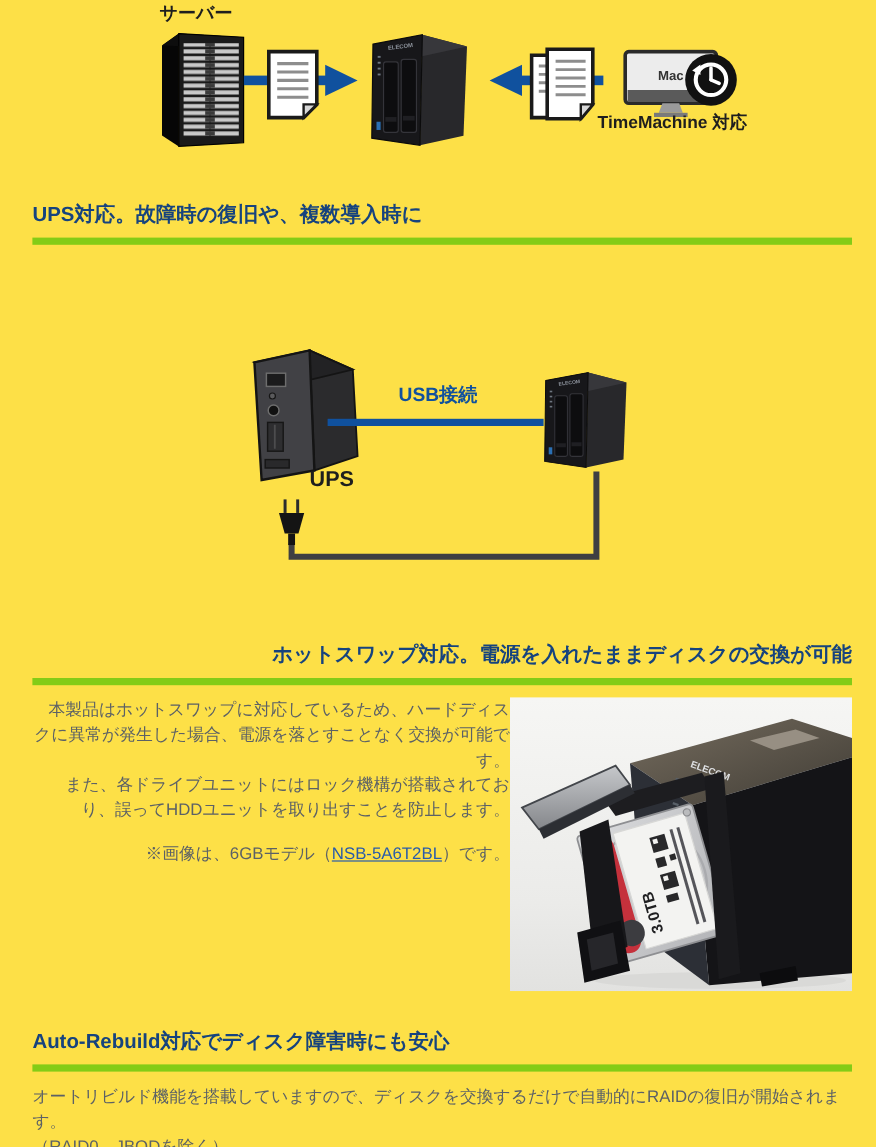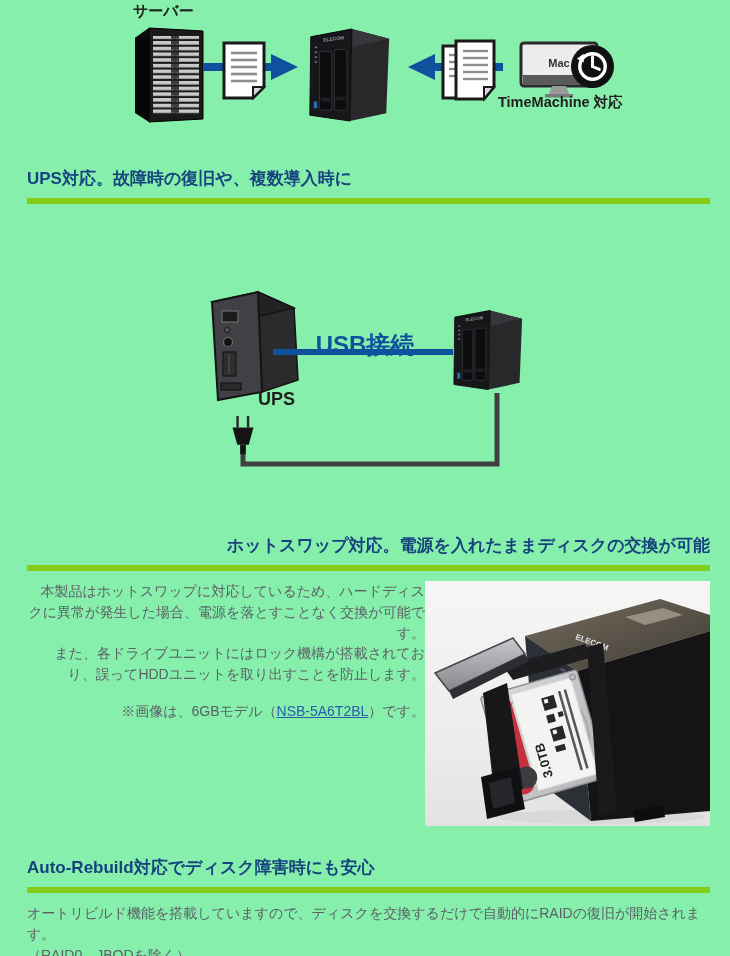--- a/index.html
+++ b/index.html
@@ -1,17 +1,17 @@
 <!DOCTYPE html>
 <html><head>
 <meta charset="utf-8">
 <style>
   html,body{margin:0;padding:0;background:#ffffff;}
   body{font-family:"Liberation Sans",sans-serif;}
-  .page{position:relative;width:730px;height:956px;background:#86efac;overflow:hidden;}
+  .page{position:relative;width:730px;height:956px;background:#fde047;overflow:hidden;}
 
   
   .sec{position:absolute;left:27px;width:683px;}
   .sec-heading{margin:0;font-size:17px;font-weight:bold;color:#16437e;
                padding-bottom:9px;border-bottom:6px solid #84cc16;line-height:1.2;}
   .body-text{font-size:14px;line-height:1.47;color:#5c6166;margin:0;}
   .first-body{margin-top:10px;}
   .note{margin-top:17px;}
   .link{color:#2a5caa;text-decoration:underline;cursor:pointer;}
 
@@ -37,22 +37,22 @@
   .cols{display:flex;margin-top:10px;}
   .col-text{width:398px;}
   .col-photo{margin-left:auto;width:285px;height:245px;}
 
   
   .ups-diagram{position:absolute;left:0;top:285px;width:730px;height:200px;}
   .ups-diagram > *{position:absolute;}
   .cable-svg{left:0;top:0;}
   .ups-tower-svg{left:195px;top:3px;}
   .plug-svg{left:228px;top:131px;}
-  .usb-label{left:280px;top:44px;width:170px;text-align:center;
-             font-size:24px;font-weight:bold;color:#10519e;}
+  .usb-label{left:280px;top:34px;width:170px;text-align:center;
+             font-size:16px;font-weight:bold;color:#10519e;}
   .blue-line{left:273px;top:64px;width:180px;height:6px;background:#10519e;}
   .nas-ups-svg{left:448px;top:16px;}
   .ups-label{left:258px;top:104px;font-size:18px;}
 </style>
 </head>
 <body>
 
 <div class="page">
 
   <div class="top-diagram">

